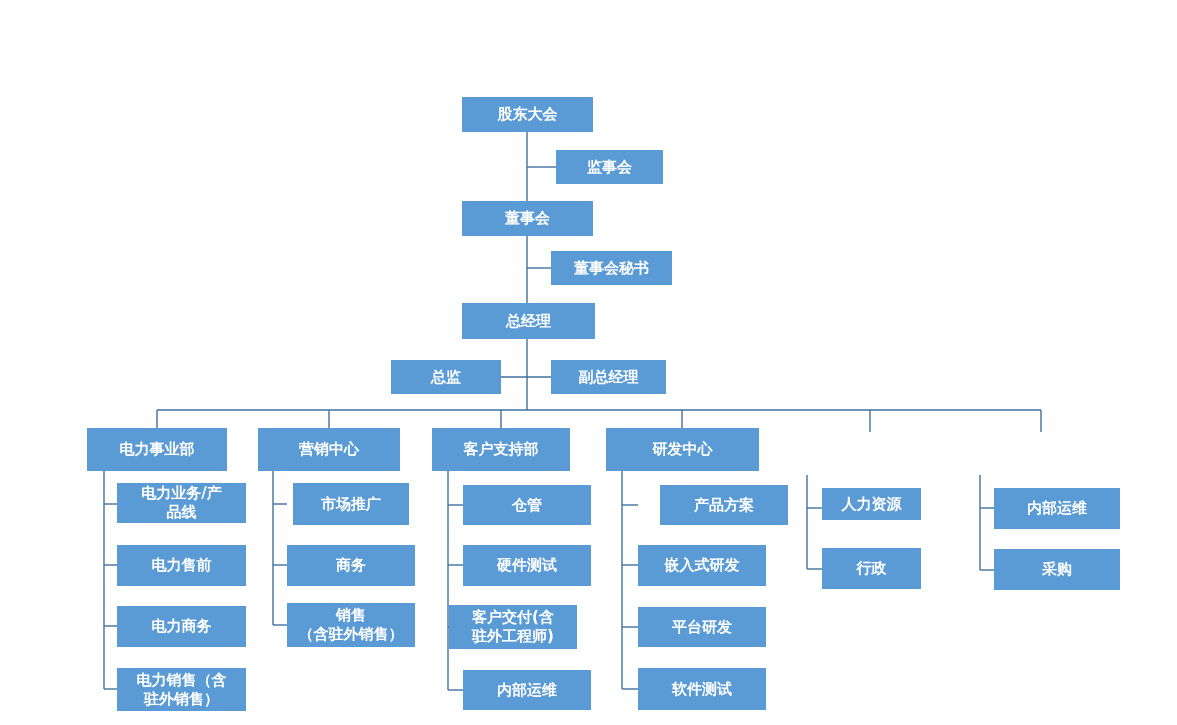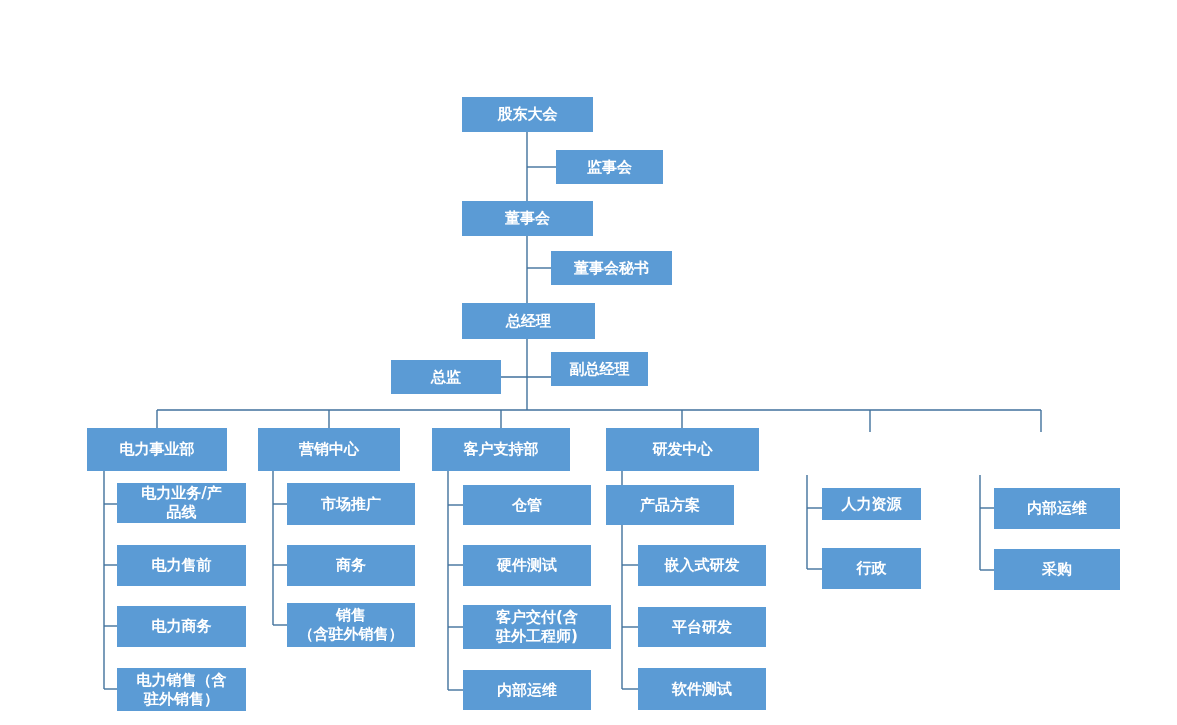--- a/index.html
+++ b/index.html
@@ -89,46 +89,46 @@
     <line x1="980" y1="508" x2="994" y2="508"></line>
     <line x1="980" y1="570" x2="994" y2="570"></line>
   </svg>
 
   <div class="node" style="left:462px;top:97px;width:131px;height:35px">股东大会</div>
   <div class="node" style="left:556px;top:150px;width:107px;height:34px">监事会</div>
   <div class="node" style="left:462px;top:201px;width:131px;height:35px">董事会</div>
   <div class="node" style="left:551px;top:251px;width:121px;height:34px">董事会秘书</div>
   <div class="node" style="left:462px;top:303px;width:133px;height:36px">总经理</div>
   <div class="node" style="left:391px;top:360px;width:110px;height:34px">总监</div>
-  <div class="node" style="left:551px;top:352px;width:97px;height:34px">副总经理</div>
+  <div class="node" style="left:551px;top:360px;width:115px;height:34px">副总经理</div>
 
   <div class="node" style="left:87px;top:428px;width:140px;height:43px">电力事业部</div>
   <div class="node" style="left:258px;top:428px;width:142px;height:43px">营销中心</div>
   <div class="node" style="left:432px;top:428px;width:138px;height:43px">客户支持部</div>
   <div class="node" style="left:606px;top:428px;width:153px;height:43px">研发中心</div>
 
   <div class="node small" style="left:117px;top:483px;width:129px;height:40px">电力业务/产
 品线</div>
   <div class="node small" style="left:117px;top:545px;width:129px;height:41px">电力售前</div>
   <div class="node small" style="left:117px;top:606px;width:129px;height:41px">电力商务</div>
   <div class="node small" style="left:117px;top:668px;width:129px;height:43px">电力销售（含
 驻外销售）</div>
 
-  <div class="node small" style="left:287px;top:483px;width:128px;height:42px">市场推广</div>
+  <div class="node small" style="left:293px;top:483px;width:116px;height:42px">市场推广</div>
   <div class="node small" style="left:287px;top:545px;width:128px;height:41px">商务</div>
   <div class="node small" style="left:287px;top:603px;width:128px;height:44px">销售
 （含驻外销售）</div>
 
   <div class="node small" style="left:463px;top:485px;width:128px;height:40px">仓管</div>
   <div class="node small" style="left:463px;top:545px;width:128px;height:41px">硬件测试</div>
-  <div class="node small" style="left:463px;top:605px;width:148px;height:44px">客户交付(含
+  <div class="node small" style="left:449px;top:605px;width:128px;height:44px">客户交付(含
 驻外工程师)</div>
   <div class="node small" style="left:463px;top:670px;width:128px;height:40px">内部运维</div>
 
-  <div class="node small" style="left:606px;top:485px;width:128px;height:40px">产品方案</div>
+  <div class="node small" style="left:660px;top:485px;width:128px;height:40px">产品方案</div>
   <div class="node small" style="left:638px;top:545px;width:128px;height:41px">嵌入式研发</div>
   <div class="node small" style="left:638px;top:607px;width:128px;height:40px">平台研发</div>
   <div class="node small" style="left:638px;top:668px;width:128px;height:42px">软件测试</div>
 
   <div class="node small" style="left:822px;top:488px;width:99px;height:32px">人力资源</div>
   <div class="node small" style="left:822px;top:548px;width:99px;height:41px">行政</div>
 
   <div class="node small" style="left:994px;top:488px;width:126px;height:41px">内部运维</div>
   <div class="node small" style="left:994px;top:549px;width:126px;height:41px">采购</div>
 

